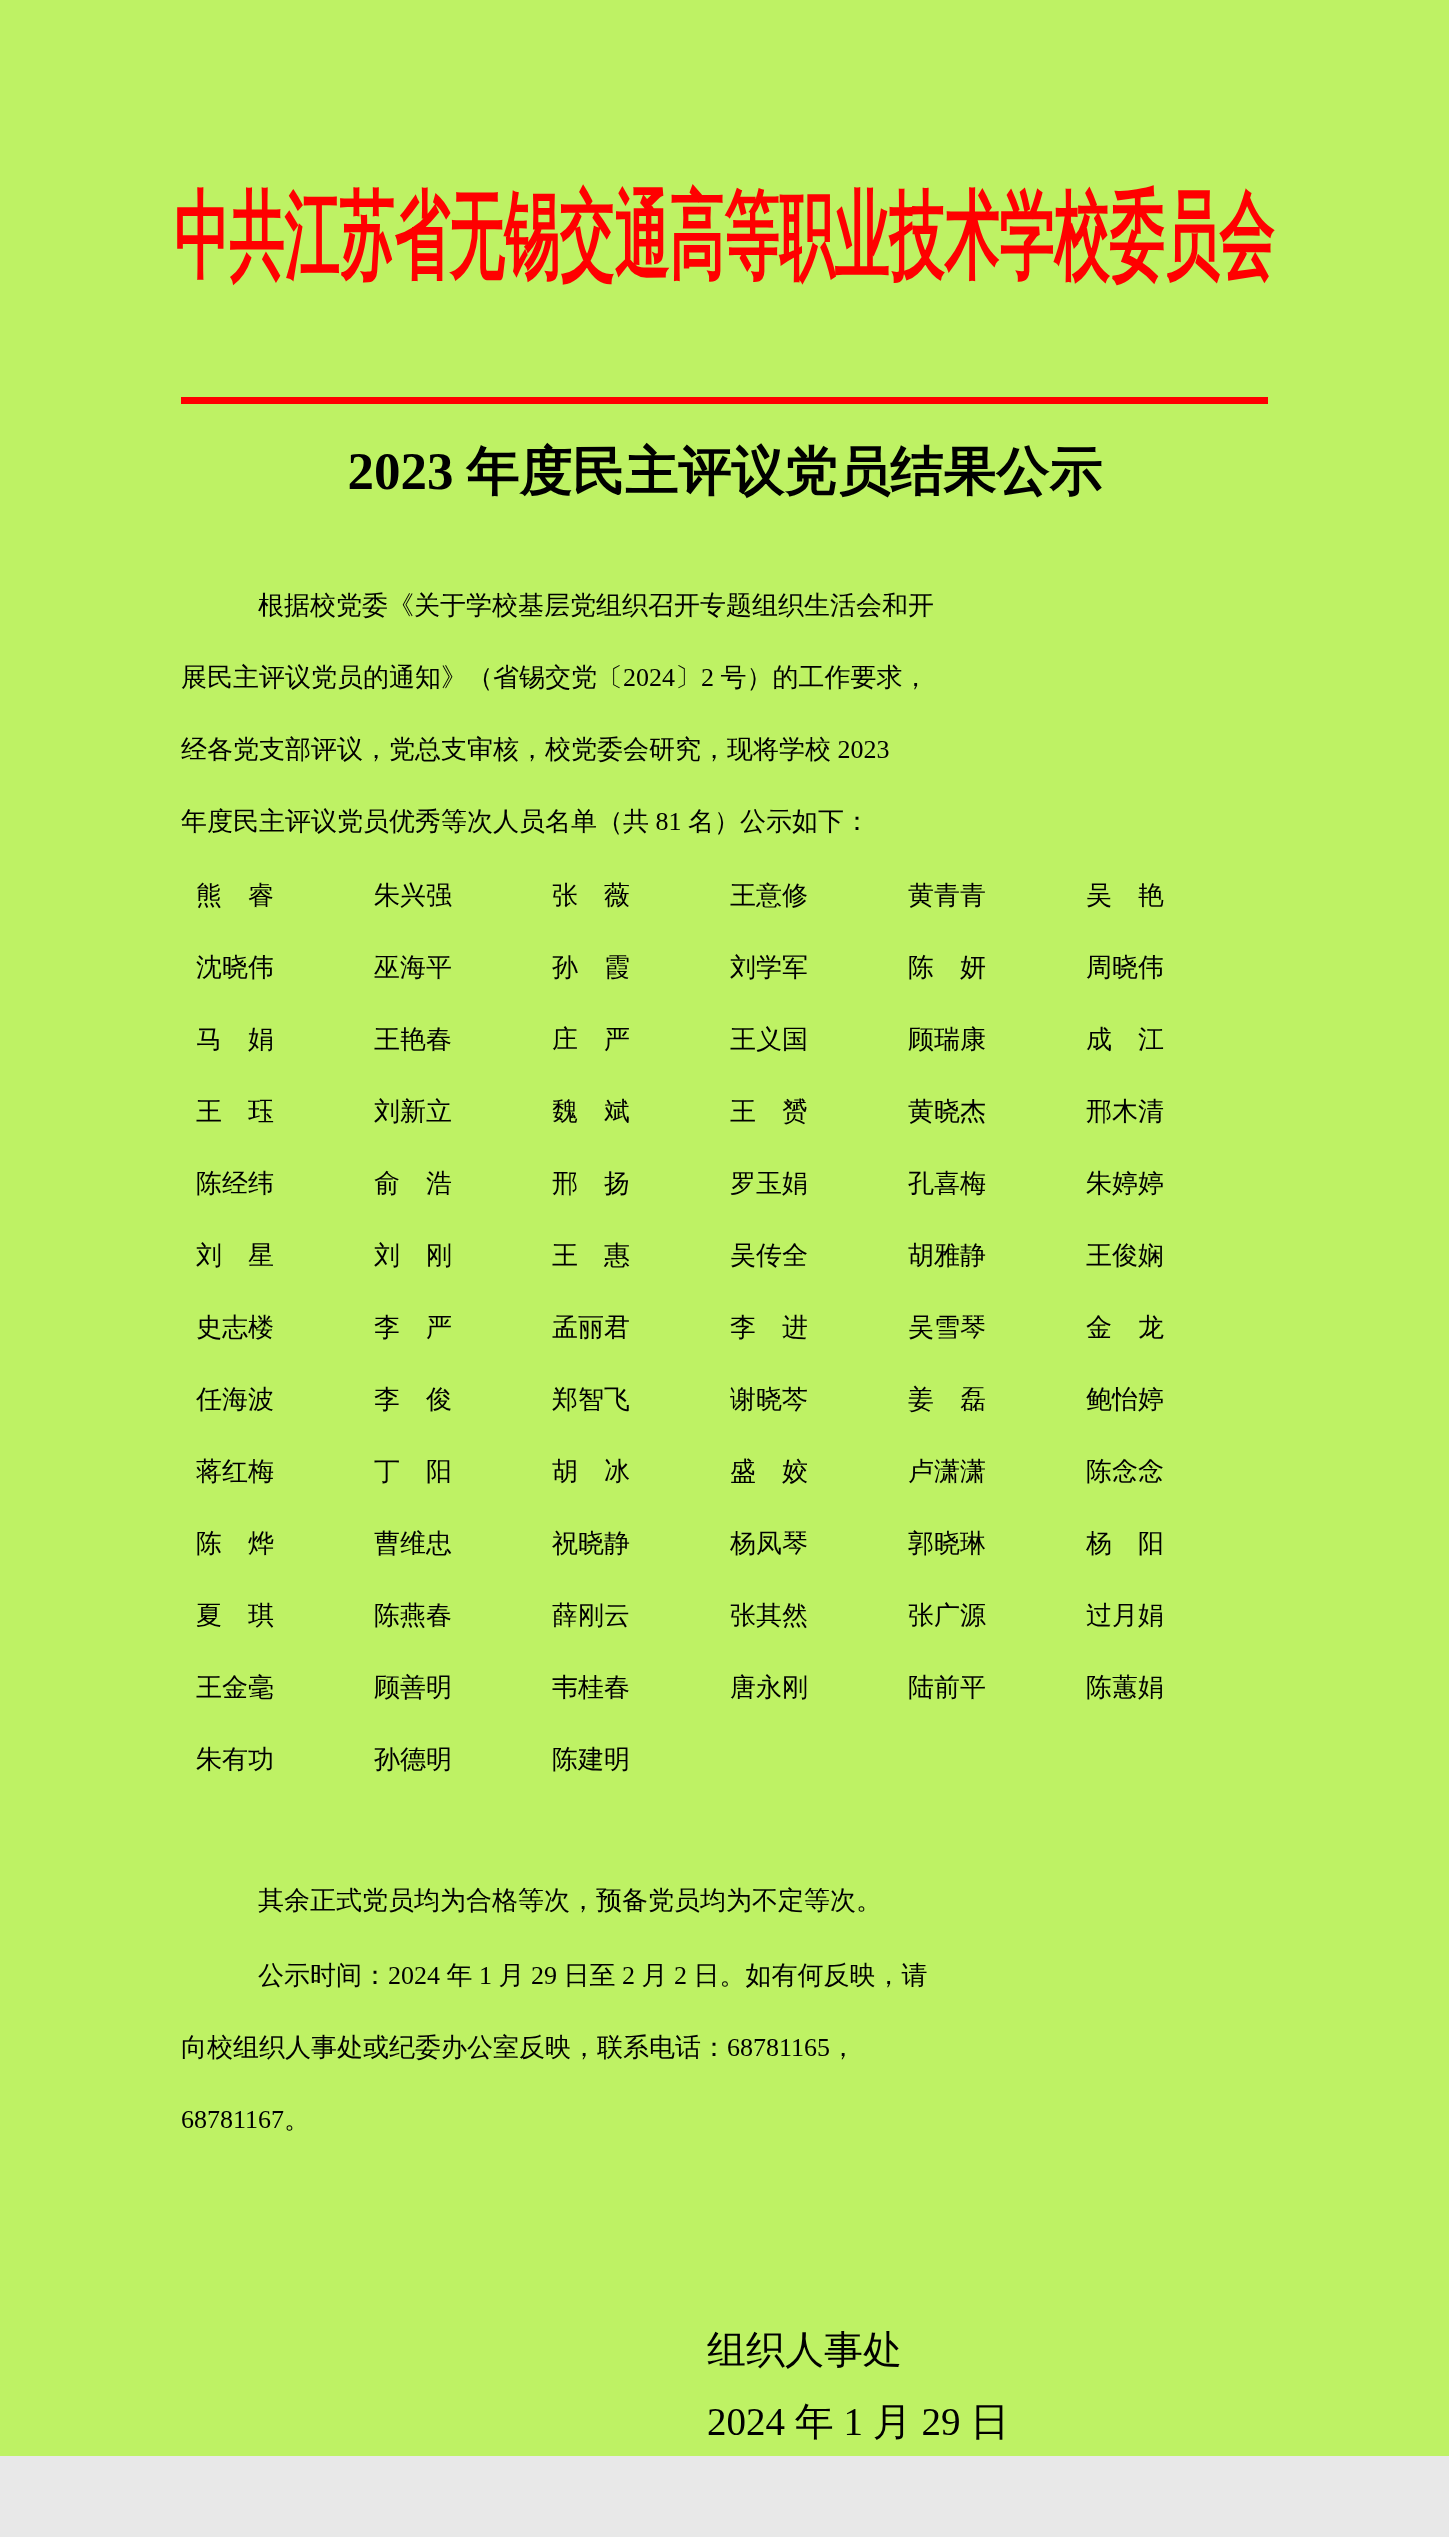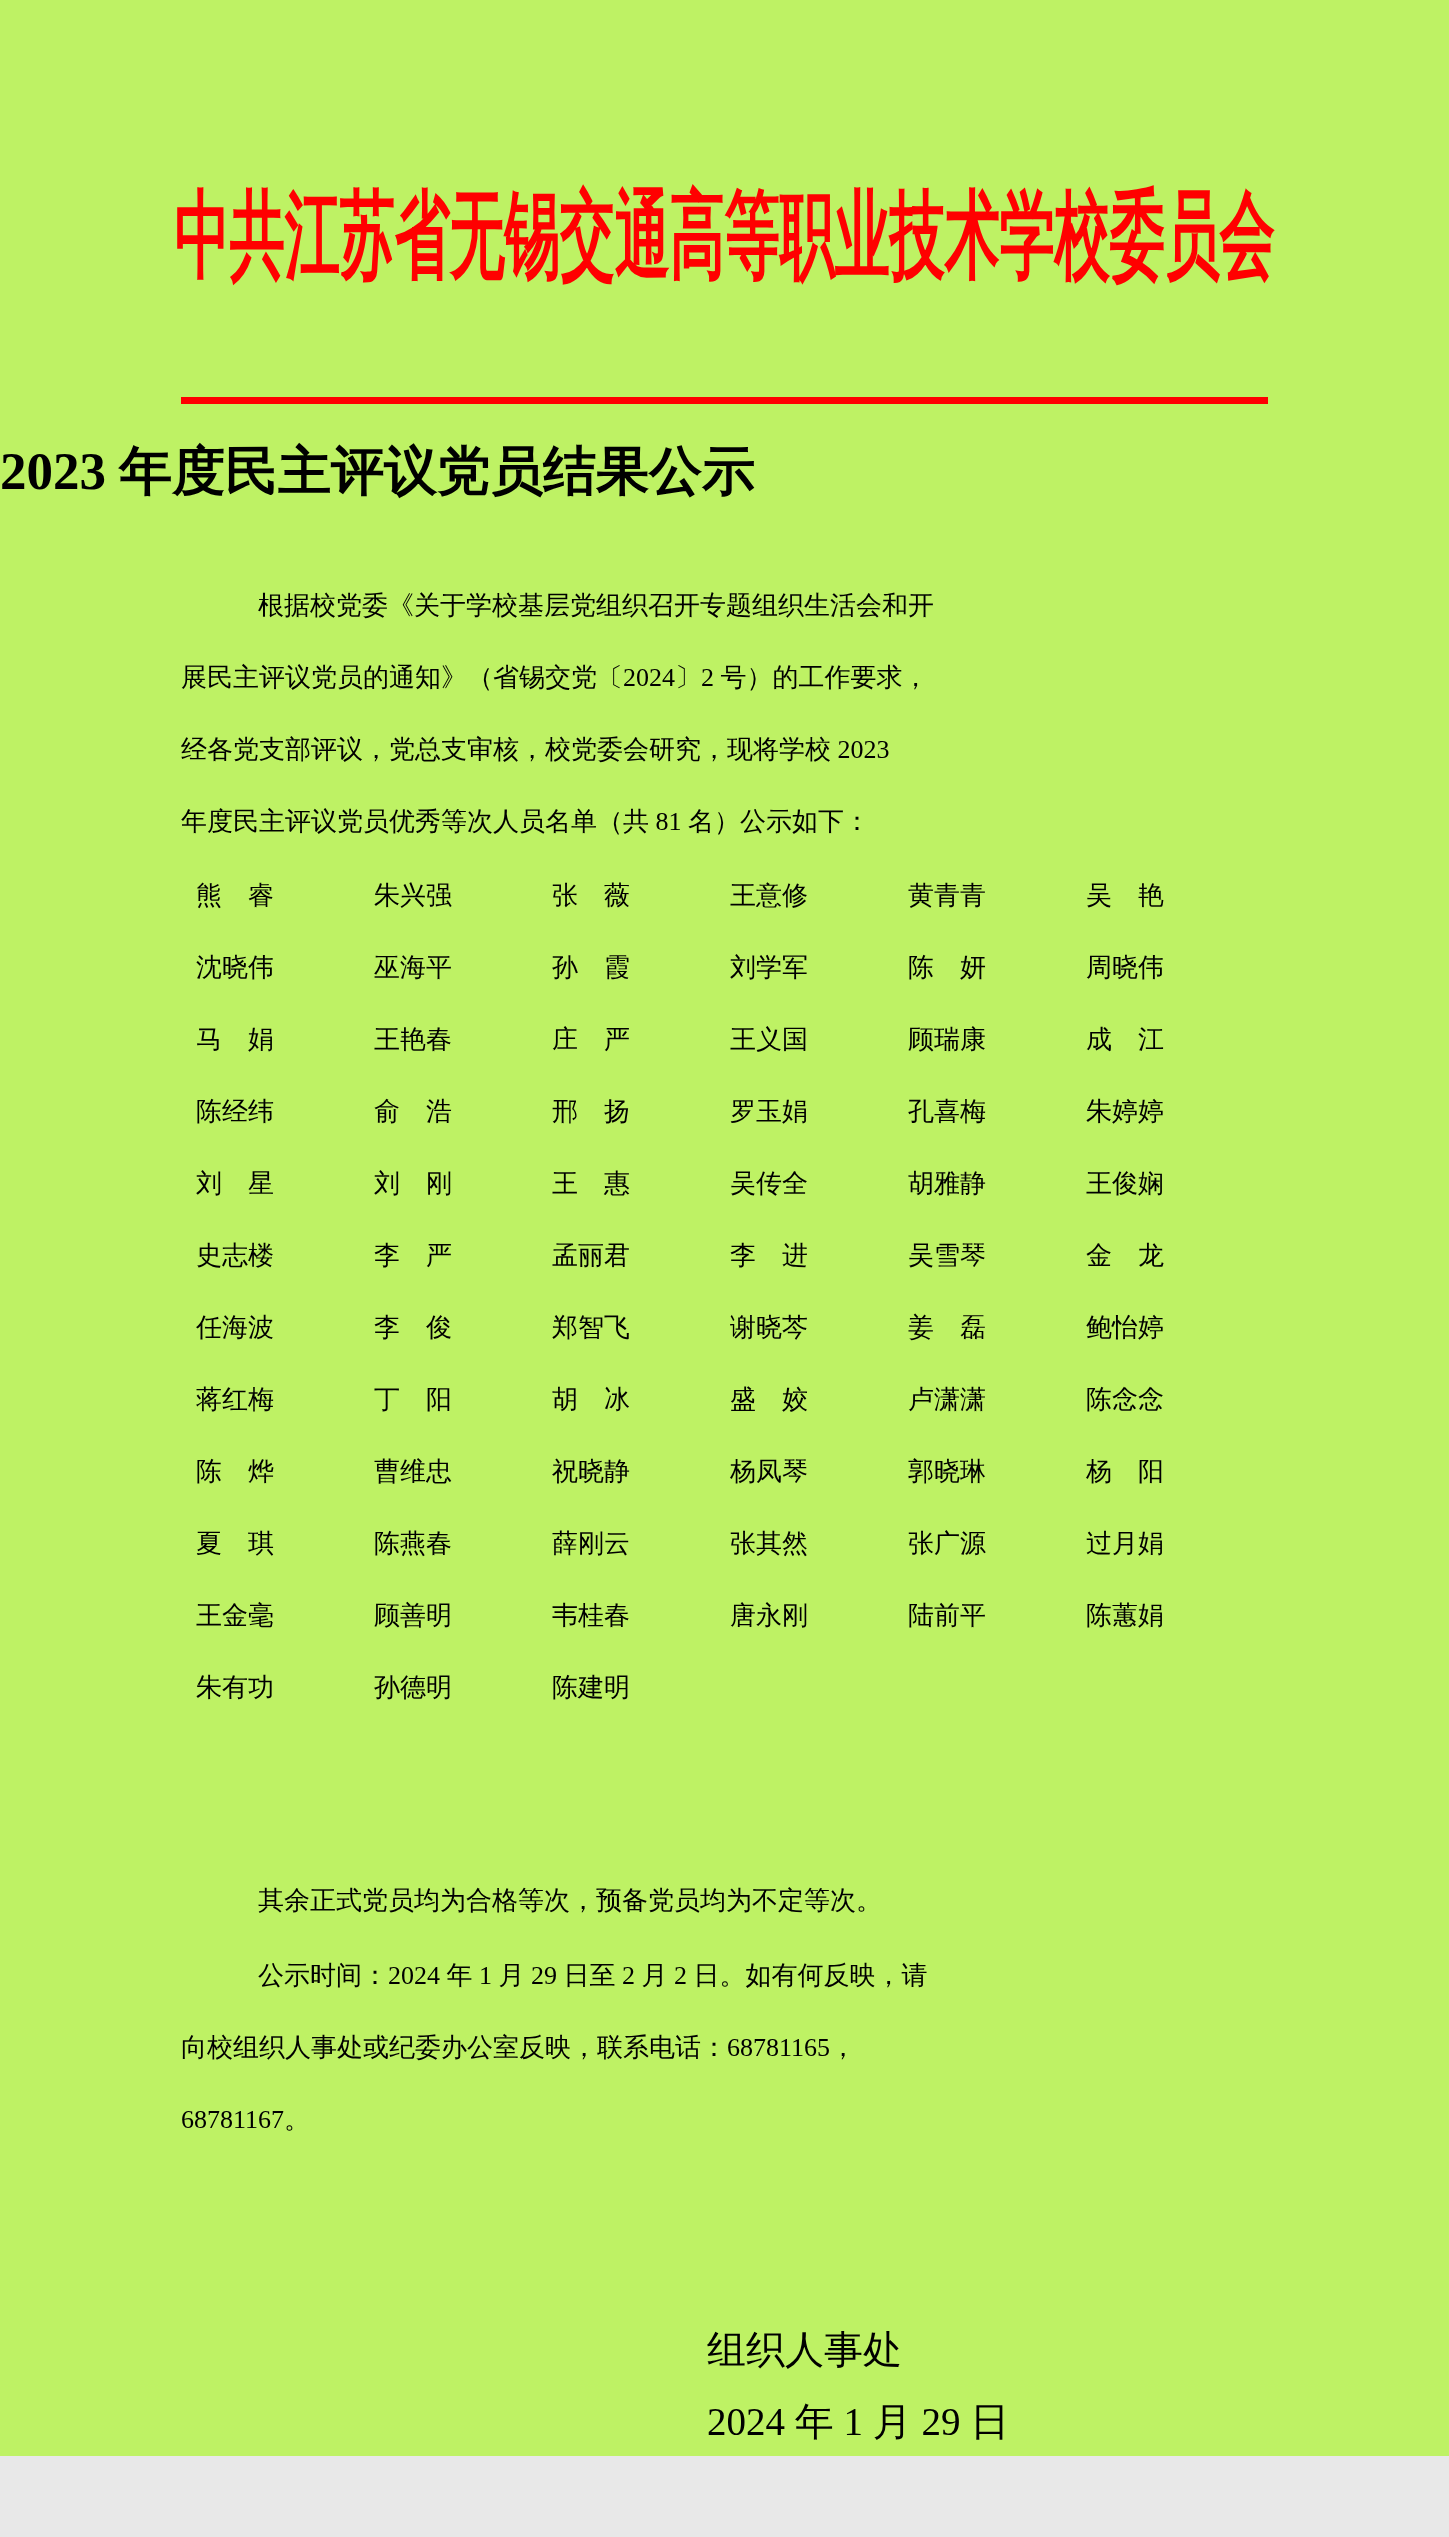--- a/index.html
+++ b/index.html
@@ -32,20 +32,21 @@
     top:397px;
     left:181px;
     width:1087px;
     height:7px;
   }
   .doc-title{
     position:absolute;
     top:440px;
     left:0;
     width:100%;
+    text-align:center;
     font-size:53px;
     line-height:1.2;
     font-weight:bold;
     white-space:nowrap;
   }
   .body-block{
     position:absolute;
     left:181px;
     width:1087px;
     font-size:26px;
@@ -119,20 +120,28 @@
       </div>
       <div class="name-row">
         <span class="name-cell">马　娟</span>
         <span class="name-cell">王艳春</span>
         <span class="name-cell">庄　严</span>
         <span class="name-cell">王义国</span>
         <span class="name-cell">顾瑞康</span>
         <span class="name-cell">成　江</span>
       </div>
       <div class="name-row">
+        <span class="name-cell">王　珏</span>
+        <span class="name-cell">刘新立</span>
+        <span class="name-cell">魏　斌</span>
+        <span class="name-cell">王　赟</span>
+        <span class="name-cell">黄晓杰</span>
+        <span class="name-cell">邢木清</span>
+      </div>
+      <div class="name-row">
         <span class="name-cell">陈经纬</span>
         <span class="name-cell">俞　浩</span>
         <span class="name-cell">邢　扬</span>
         <span class="name-cell">罗玉娟</span>
         <span class="name-cell">孔喜梅</span>
         <span class="name-cell">朱婷婷</span>
       </div>
       <div class="name-row">
         <span class="name-cell">刘　星</span>
         <span class="name-cell">刘　刚</span>

